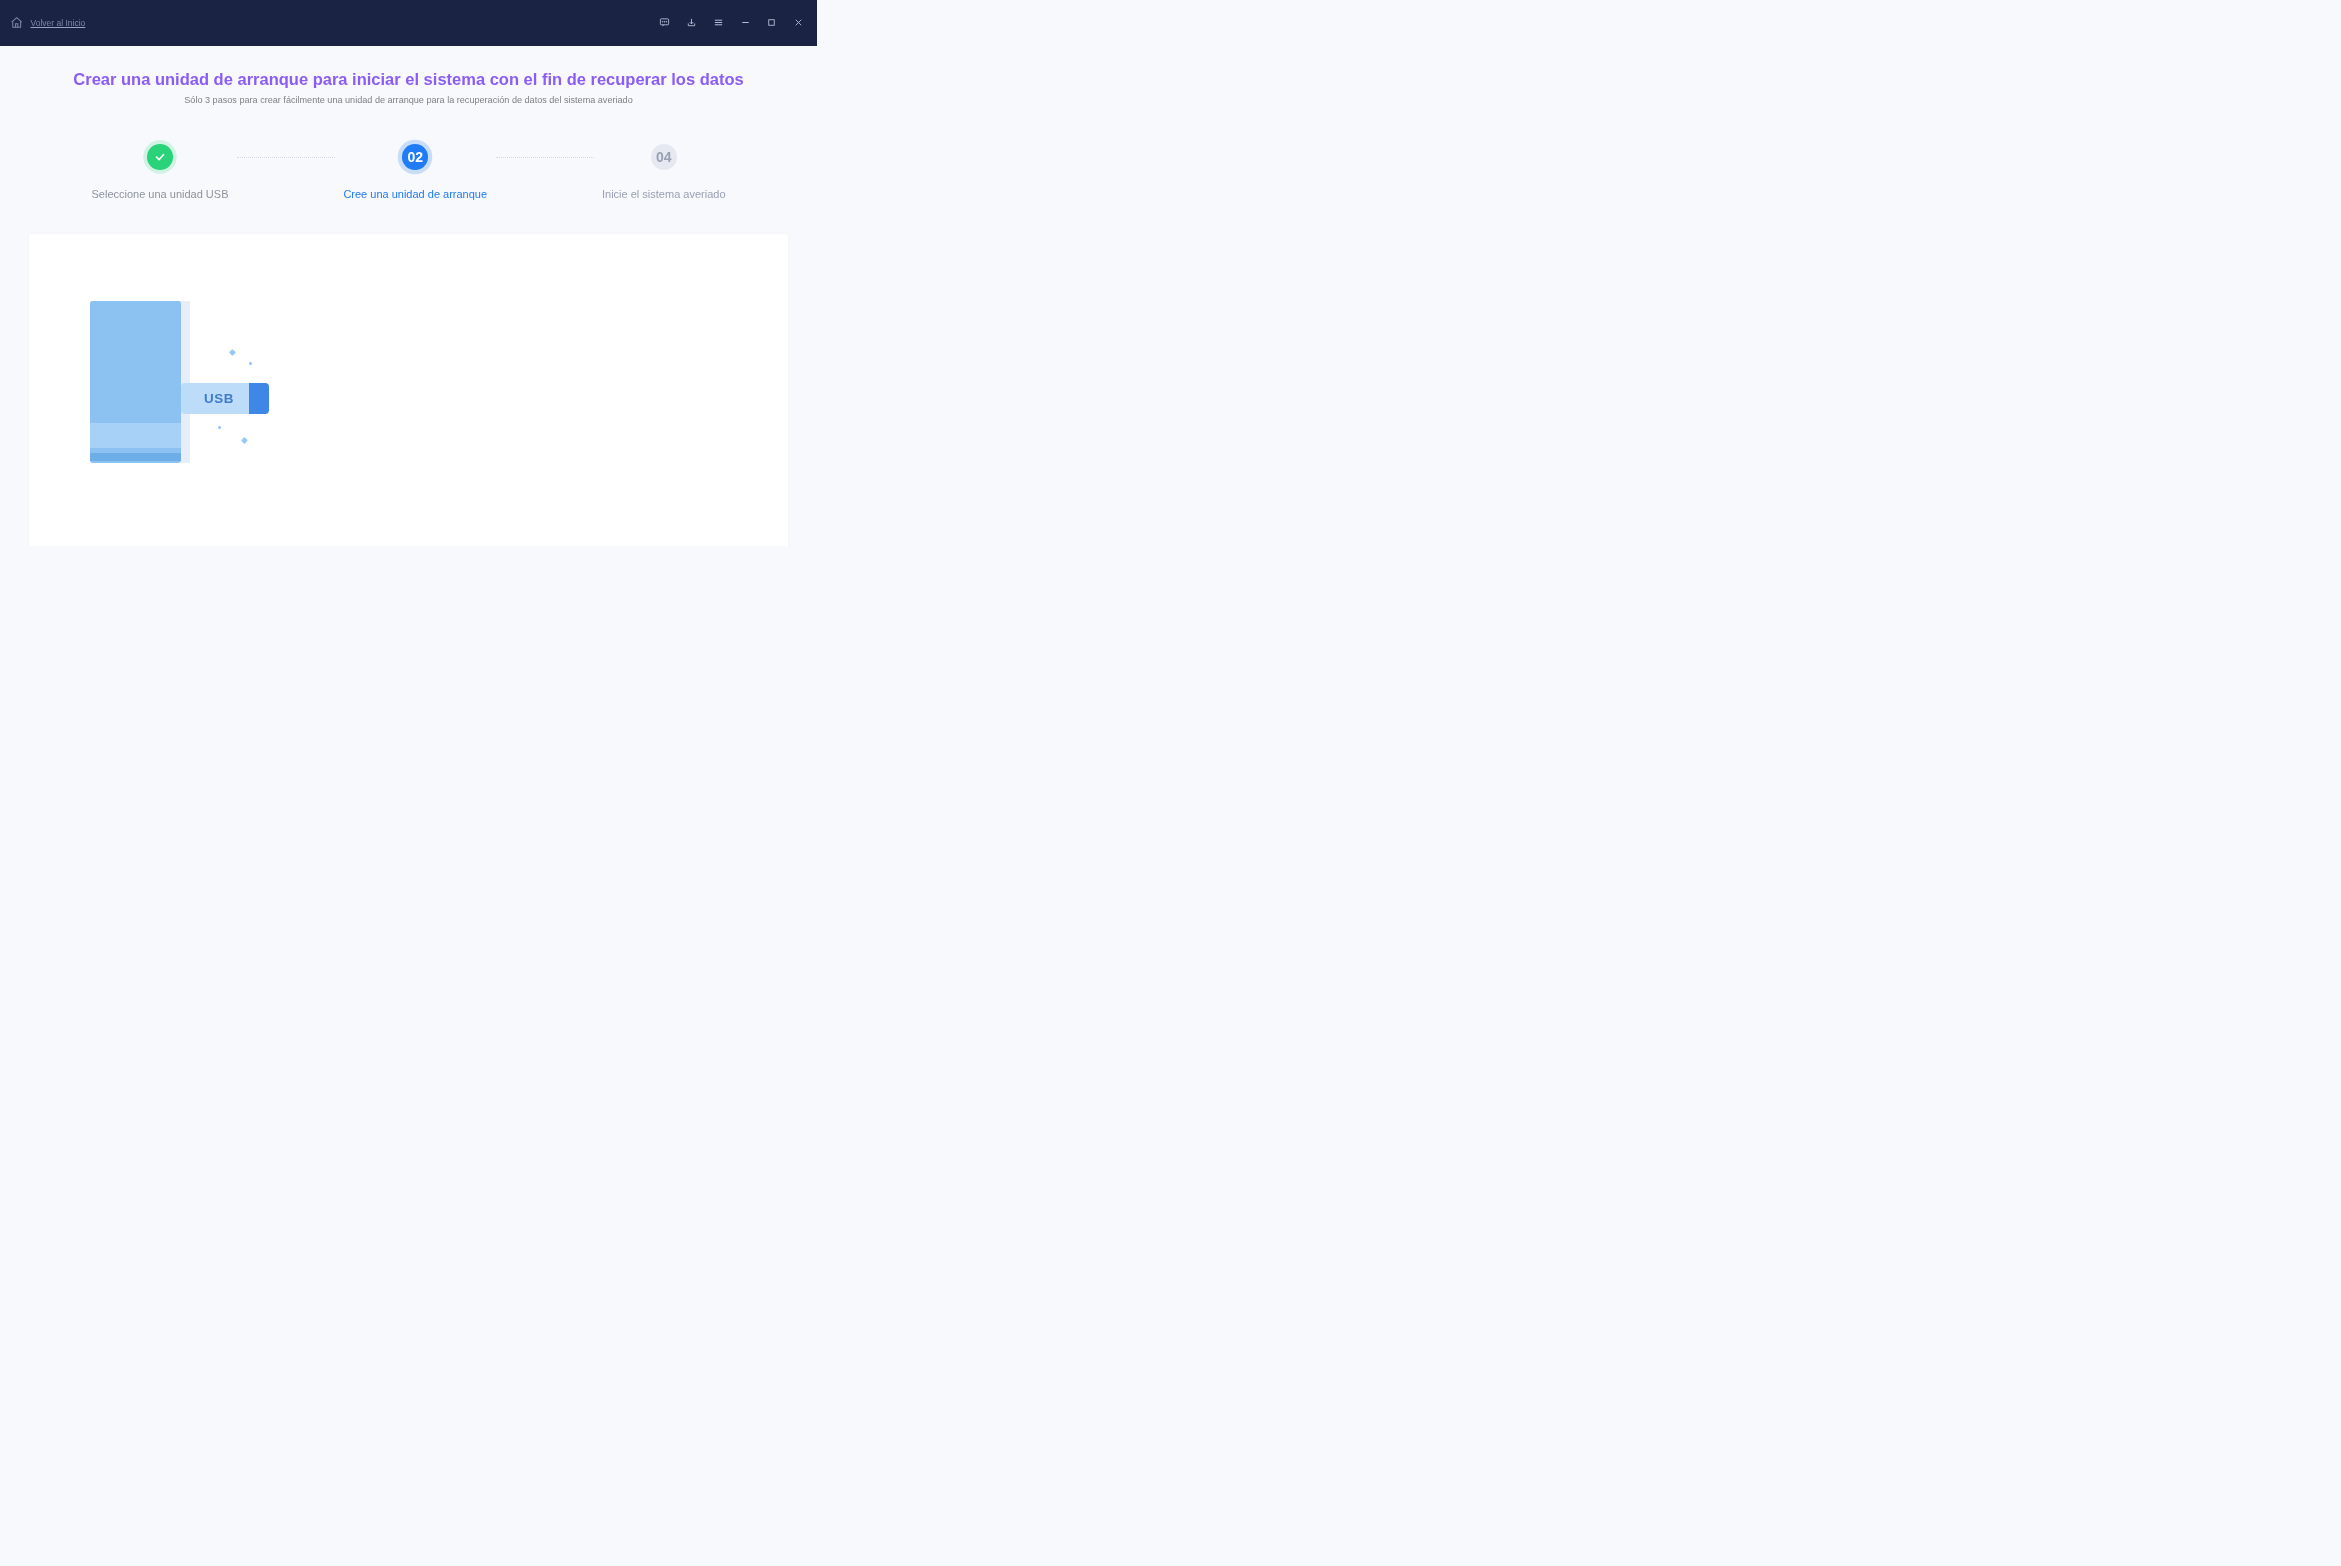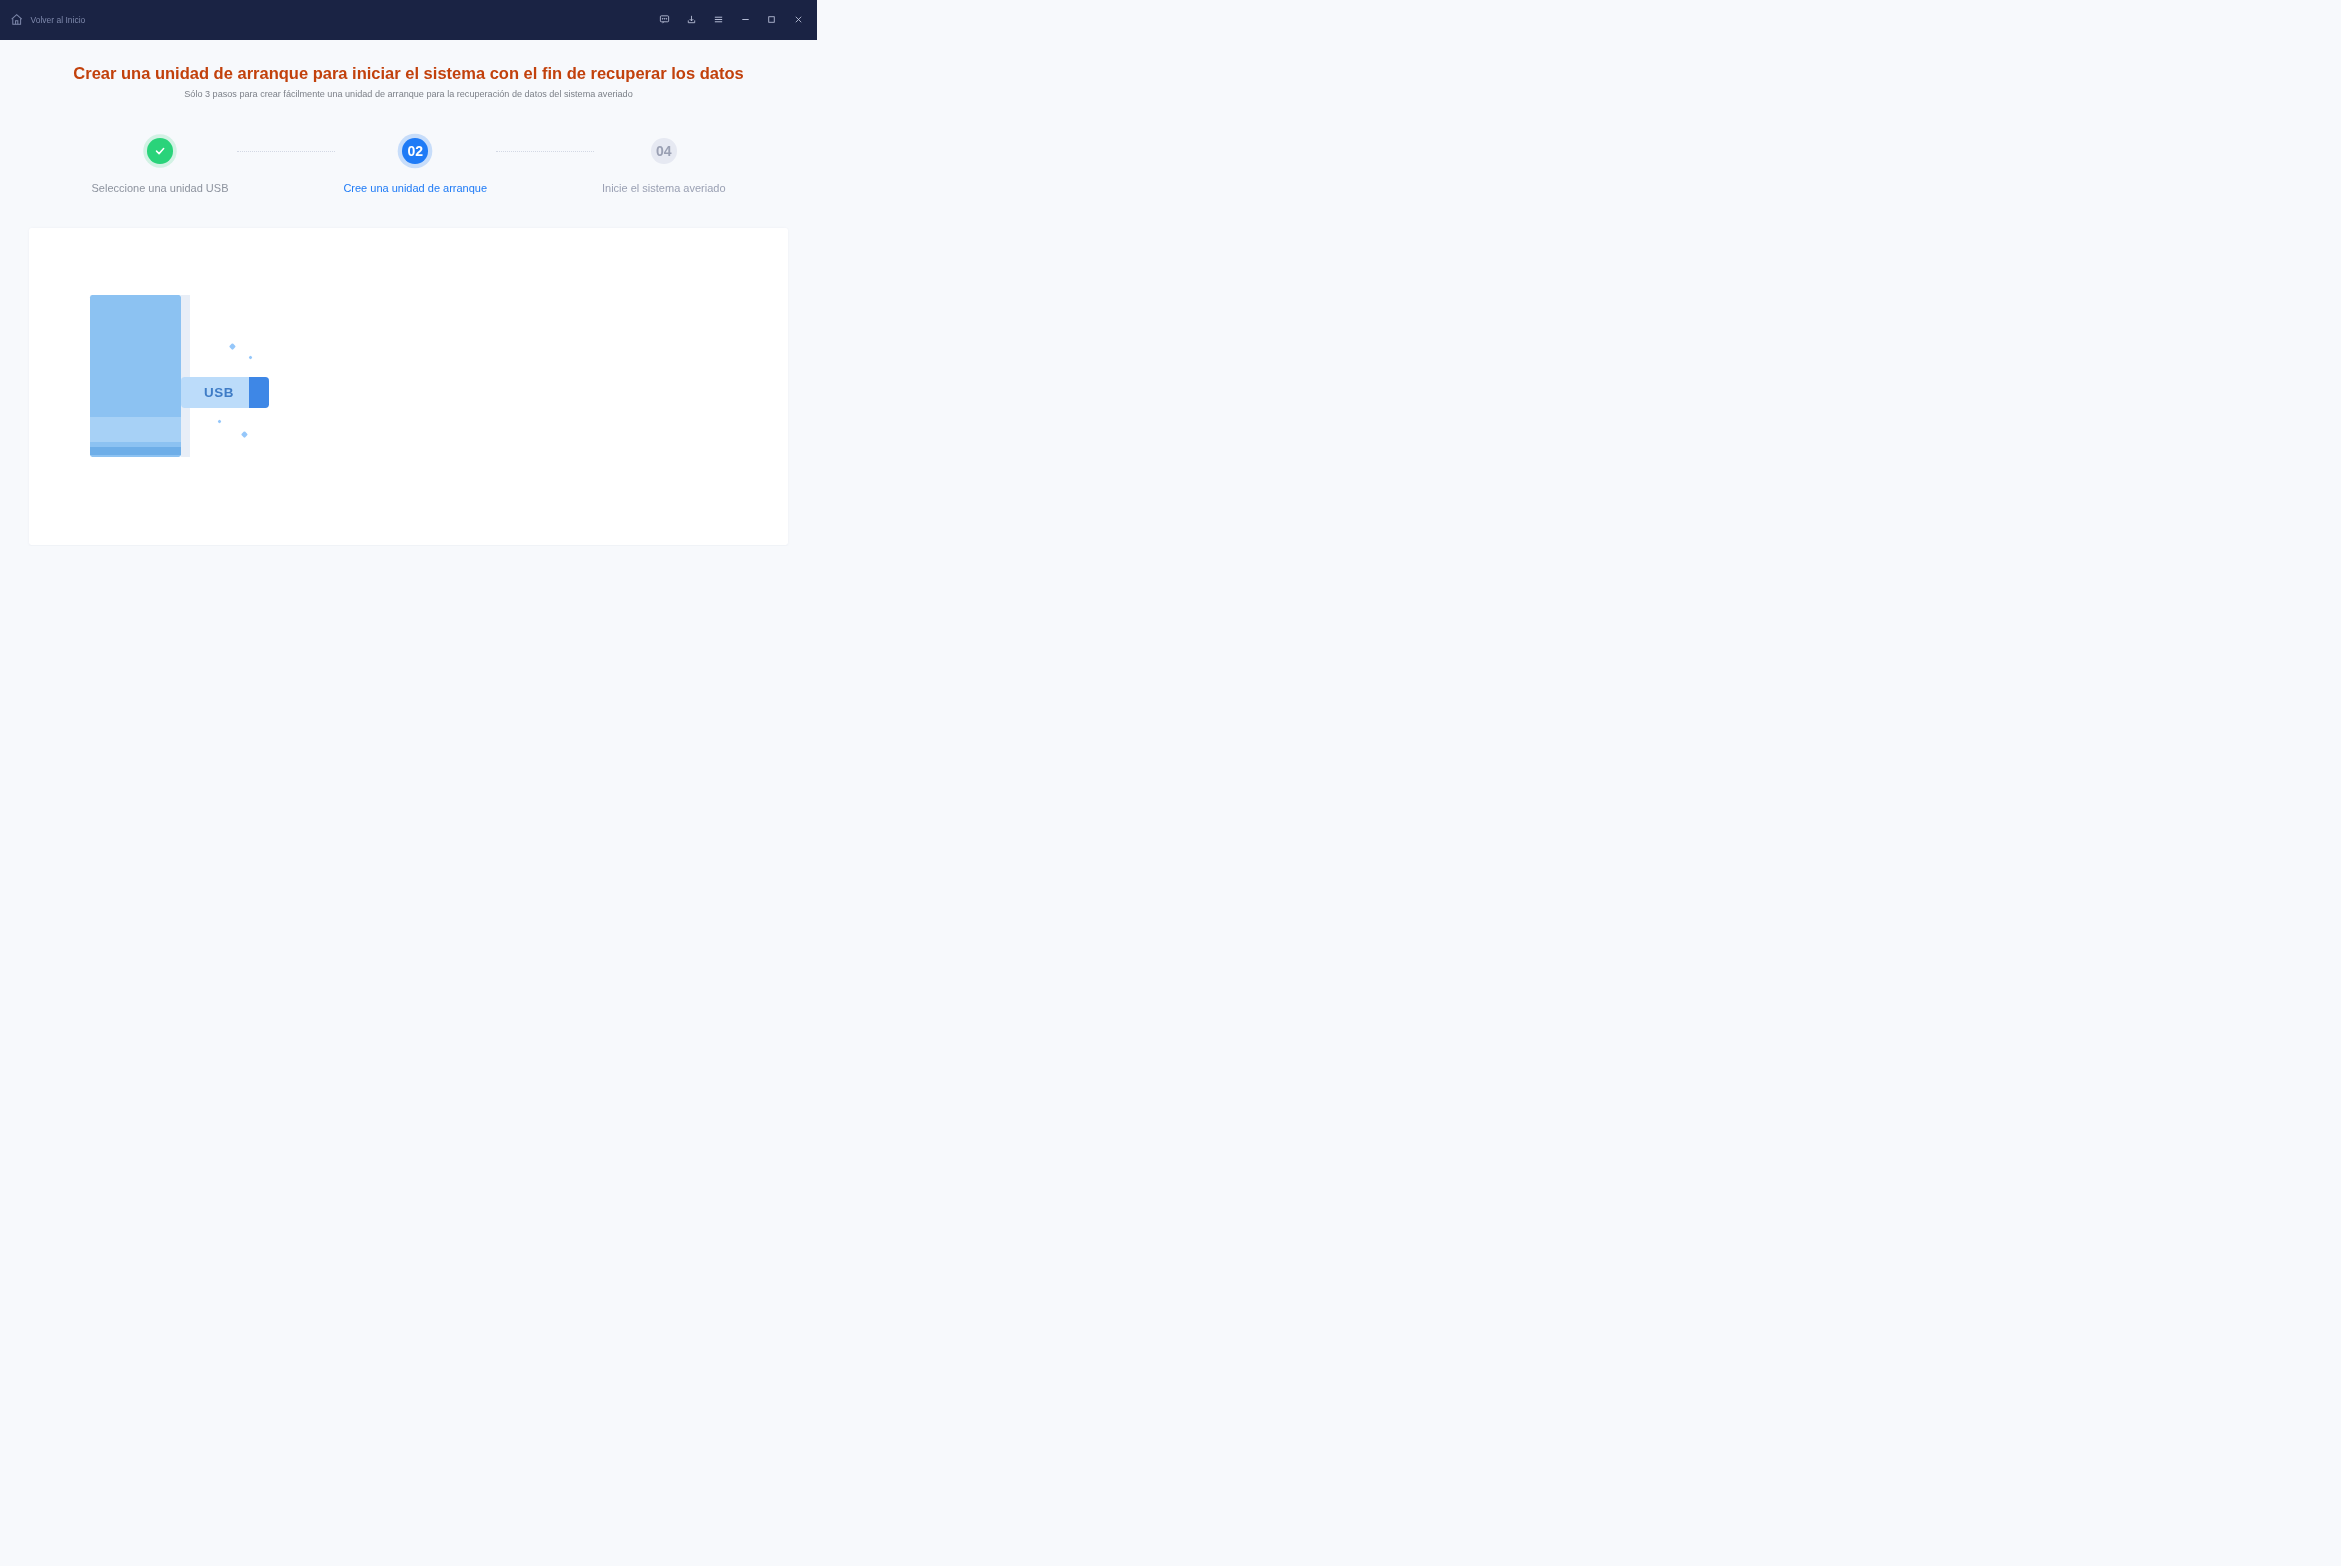--- a/index.html
+++ b/index.html
@@ -8,27 +8,28 @@
     font-family: "Segoe UI", Arial, sans-serif;
     background: #f7f9fc;
     color: #333;
     width: 817px;
     height: 546px;
     overflow: hidden;
   }
 
   
   .titlebar {
-    height: 40px;
+    height: 46px;
     background: #1a2344;
     display: flex;
     align-items: center;
     justify-content: space-between;
     padding: 0 6.1px 0 9.8px;
     color: #9aa3c4;
+    text-decoration: underline;
   }
   .titlebar-left {
     display: flex;
     align-items: center;
     gap: 7.3px;
   }
   .home-icon {
     width: 13.4px; height: 13.4px;
     display: flex; align-items: center; justify-content: center;
   }
@@ -44,21 +45,21 @@
 
   
   .content {
     padding: 24.4px 29px 14.6px;
     height: calc(100% - 35px);
   }
   .page-title {
     text-align: center;
     font-size: 16.5px;
     font-weight: 600;
-    color: #c2410c;
+    color: #8b5cf6;
   }
   .page-subtitle {
     text-align: center;
     font-size: 9.1px;
     color: #7c8088;
     margin-top: 6.1px;
   }
 
   
   .stepper {

